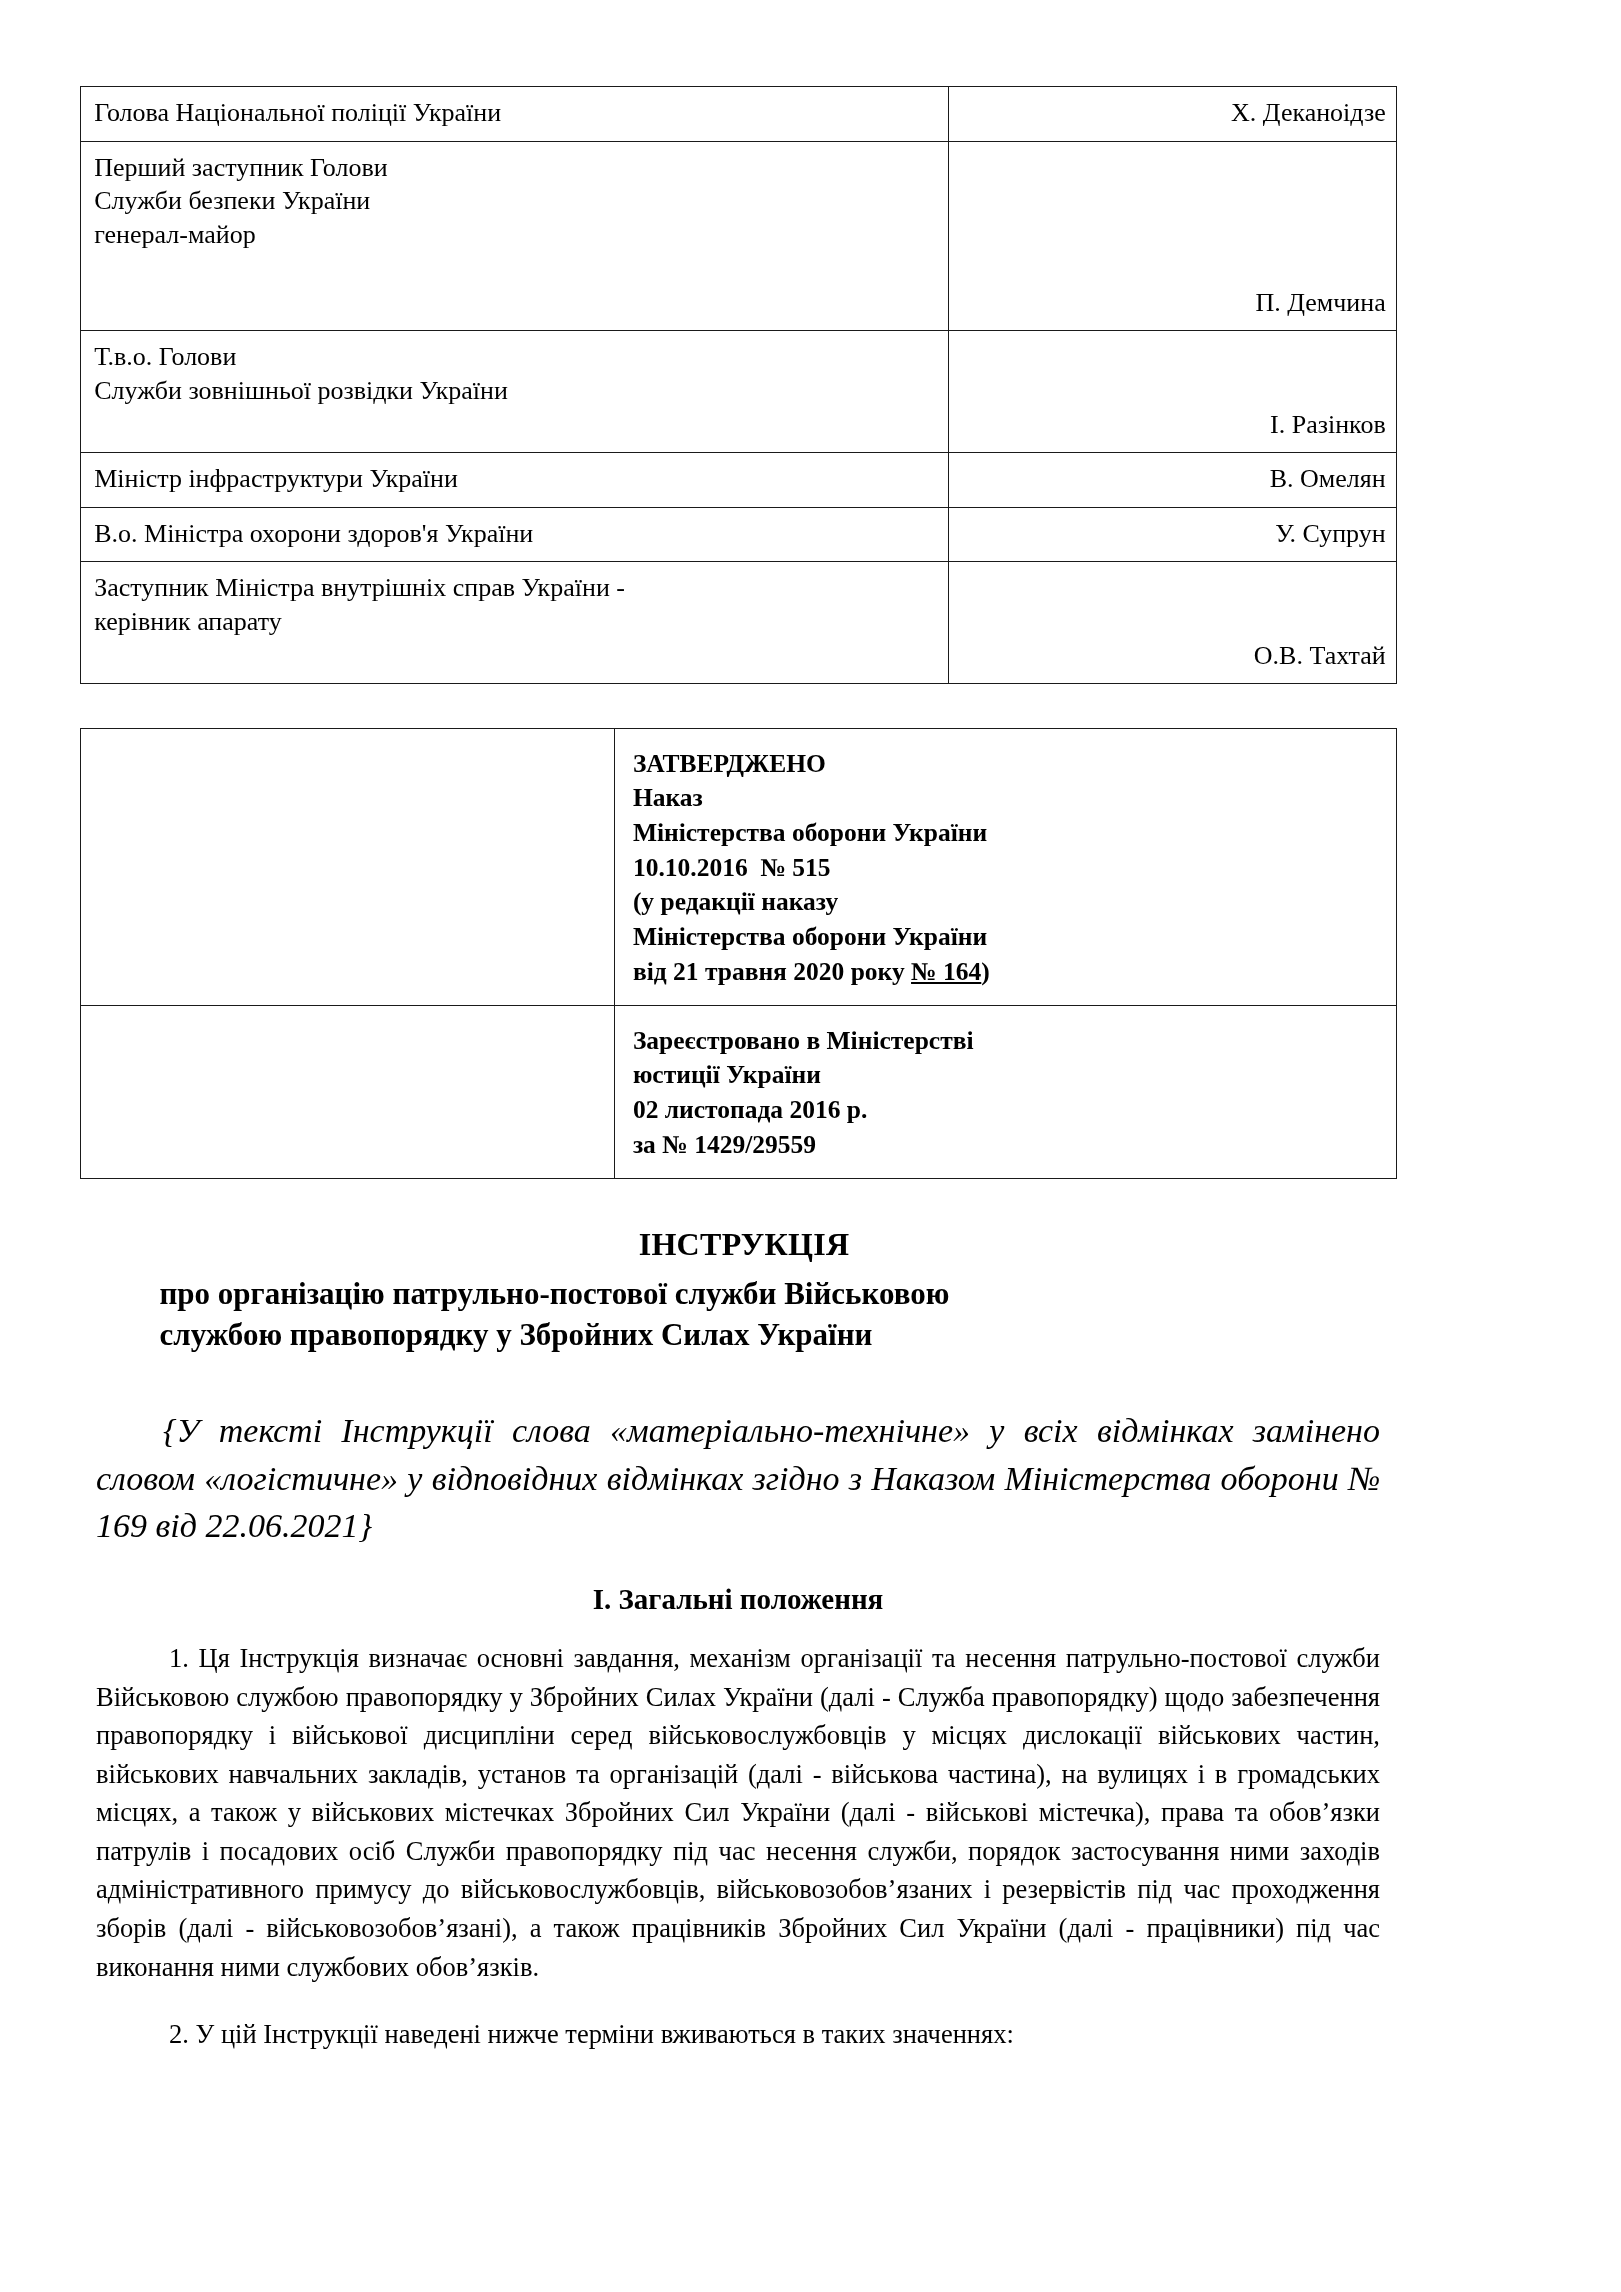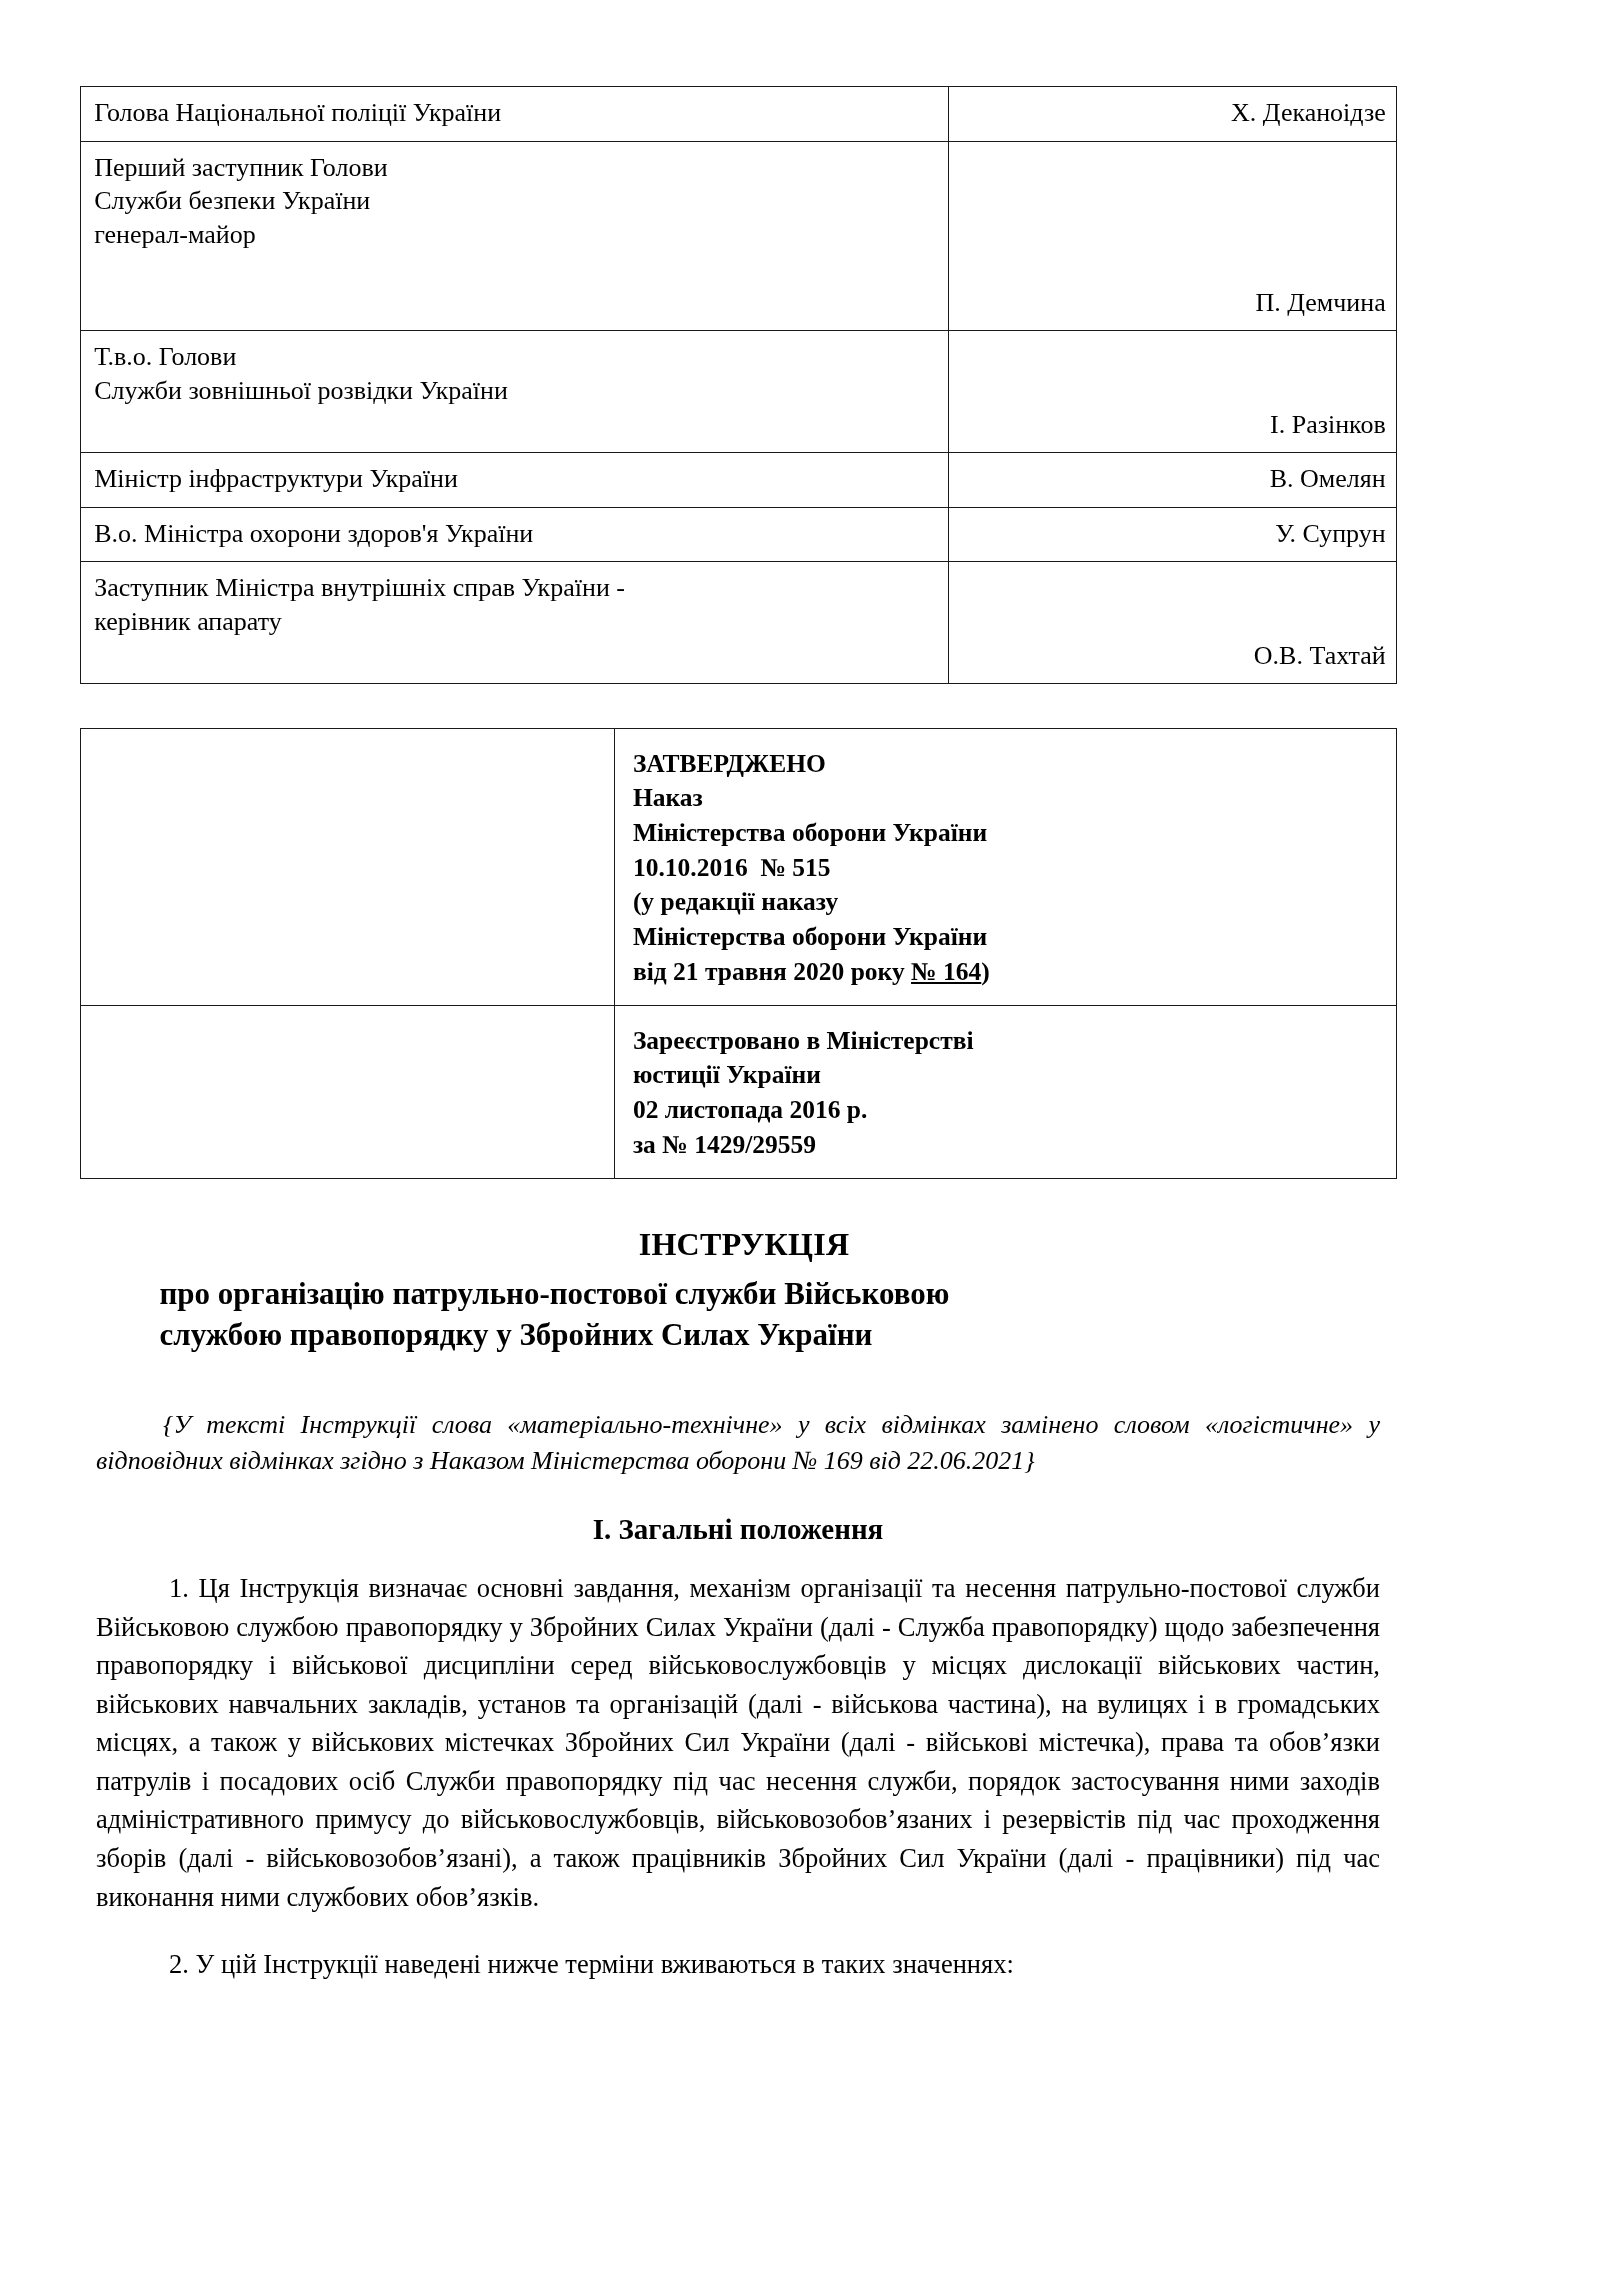--- a/index.html
+++ b/index.html
@@ -102,21 +102,21 @@
     margin: 9.8px auto 0 auto;
     width: 1157px;
   }
   .doc-subtitle .ln { display: block; }
 
   
   .note {
     width: 1284px;
     margin: 51px auto 0 auto;
     font-style: italic;
-    font-size: 26px;
+    font-size: 34px;
     line-height: 1.40;
     text-align: justify;
     text-indent: 67px;
   }
 
   
   .section-heading {
     text-align: center;
     font-weight: bold;
     font-size: 29px;

